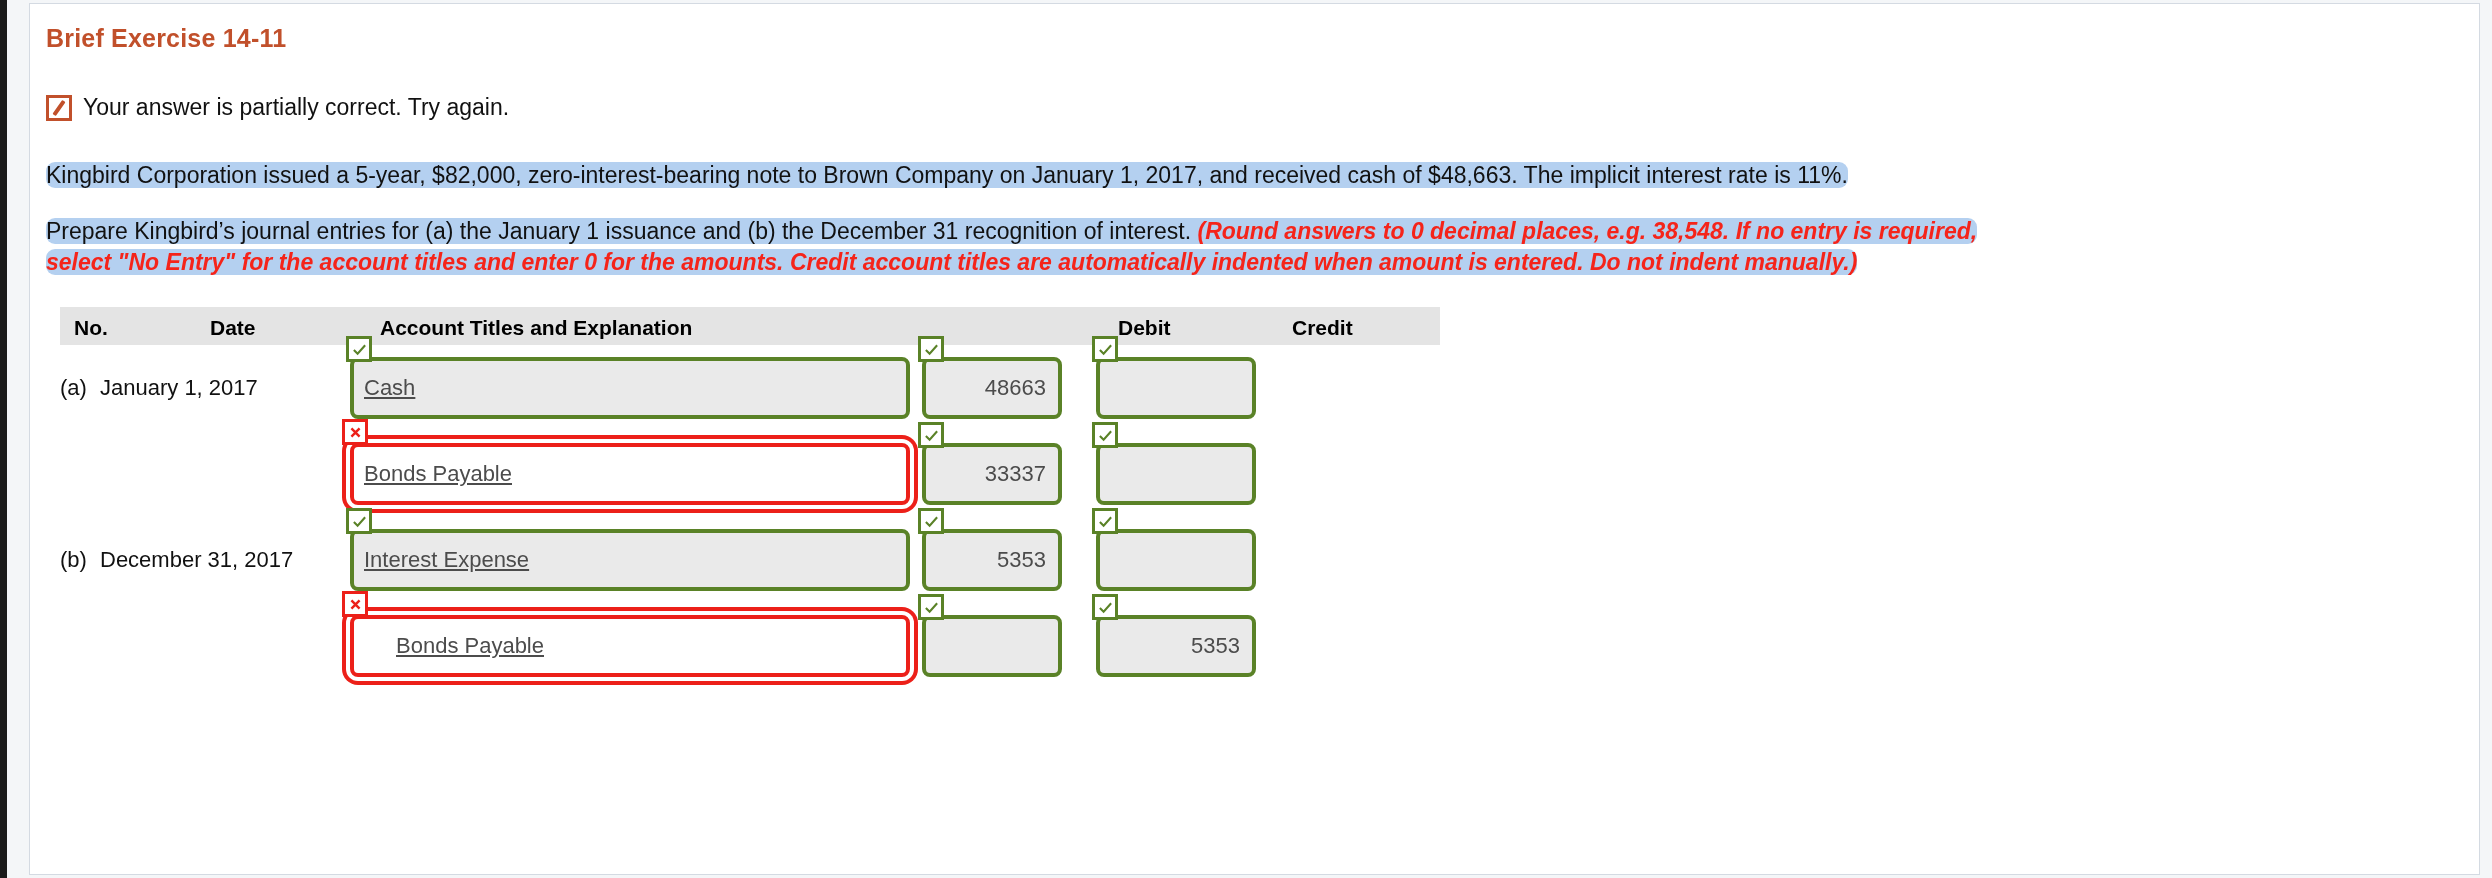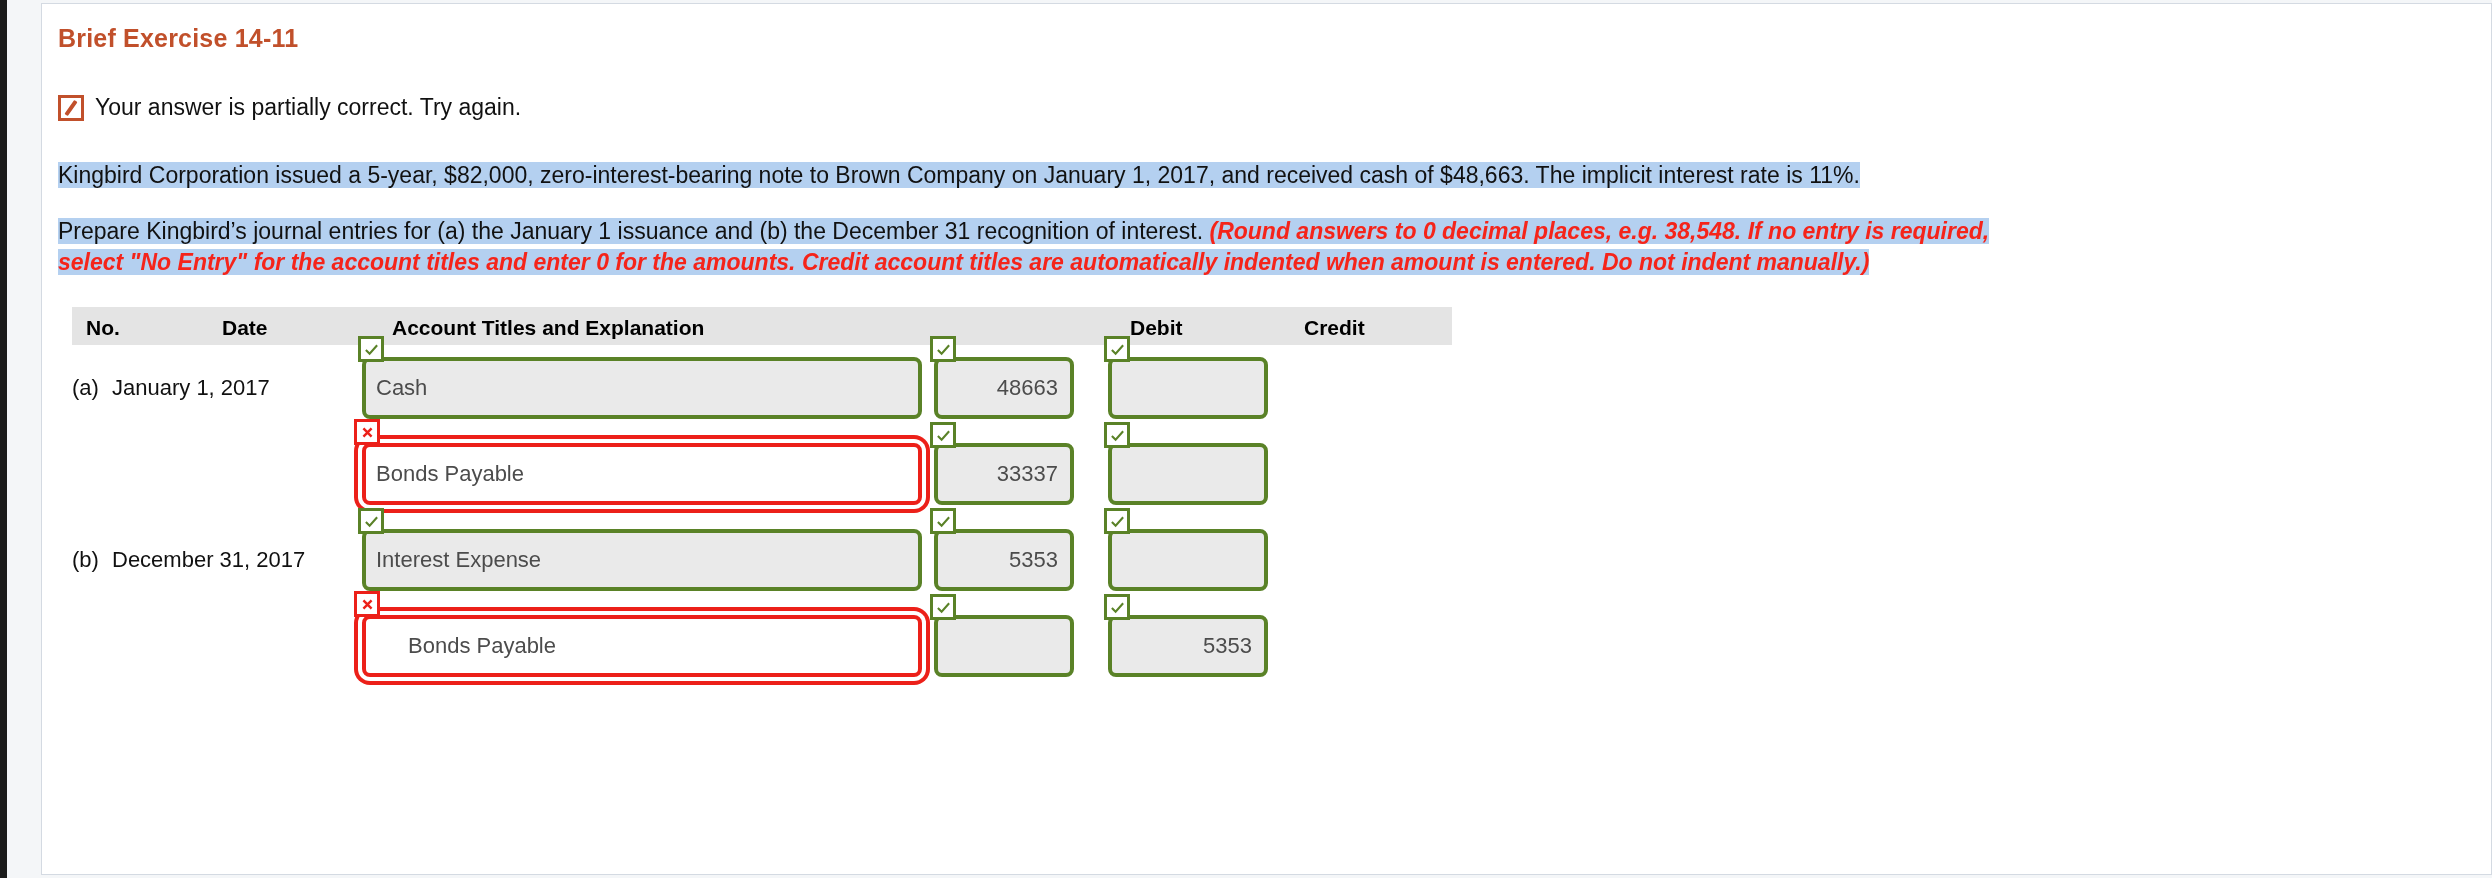--- a/index.html
+++ b/index.html
@@ -29,21 +29,20 @@
   }
 
   #content-panel {
     position: absolute;
     left: 29px; top: 3px;
     width: 2451px; height: 872px;
     background: #ffffff;
     border: 1px solid #d4dae2;
     box-sizing: border-box;
     overflow: hidden;
-    margin-left: 12px;
   }
 
   .inner {
     position: relative;
     padding: 0;
     width: 100%;
     height: 100%;
   }
 
   
@@ -93,21 +92,21 @@
     position: absolute;
     left: 16px; top: 155px;
     width: 2400px;
   }
   .stmt-line {
     font-size: 23px;
     color: #111;
     line-height: 32px;
     white-space: nowrap;
   }
-  .hl { background: #b4d0f0; }
+  .hl { background: #b4d0f0; border-radius: 9px; }
   .stmt-gap { height: 25px; }
   .stmt-para2 { line-height: 31px; }
   .redbold {
     color: #f5241a;
     font-weight: bold;
     font-style: italic;
   }
 
   
   #journal {
@@ -170,21 +169,21 @@
   }
   .ok .inputbox {
     border: 4px solid #5a8227;
     background: #eaeaea;
   }
   .bad .inputbox {
     border: 4px solid #ec2019;
     background: #ffffff;
     box-shadow: 0 0 0 4px #fff, 0 0 0 8px #ec2019;
   }
-  .inputbox.text { padding-left: 10px; justify-content: flex-start; }
+  .inputbox.text { padding-left: 10px; justify-content: flex-start; text-decoration: underline; }
   .inputbox.text.indent { padding-left: 42px; }
   .inputbox.num  { padding-right: 12px; justify-content: flex-end; }
 
   
   .badge {
     position: absolute;
     left: -4px; top: -21px;
     width: 26px; height: 26px;
     box-sizing: border-box;
     background: #ffffff;

